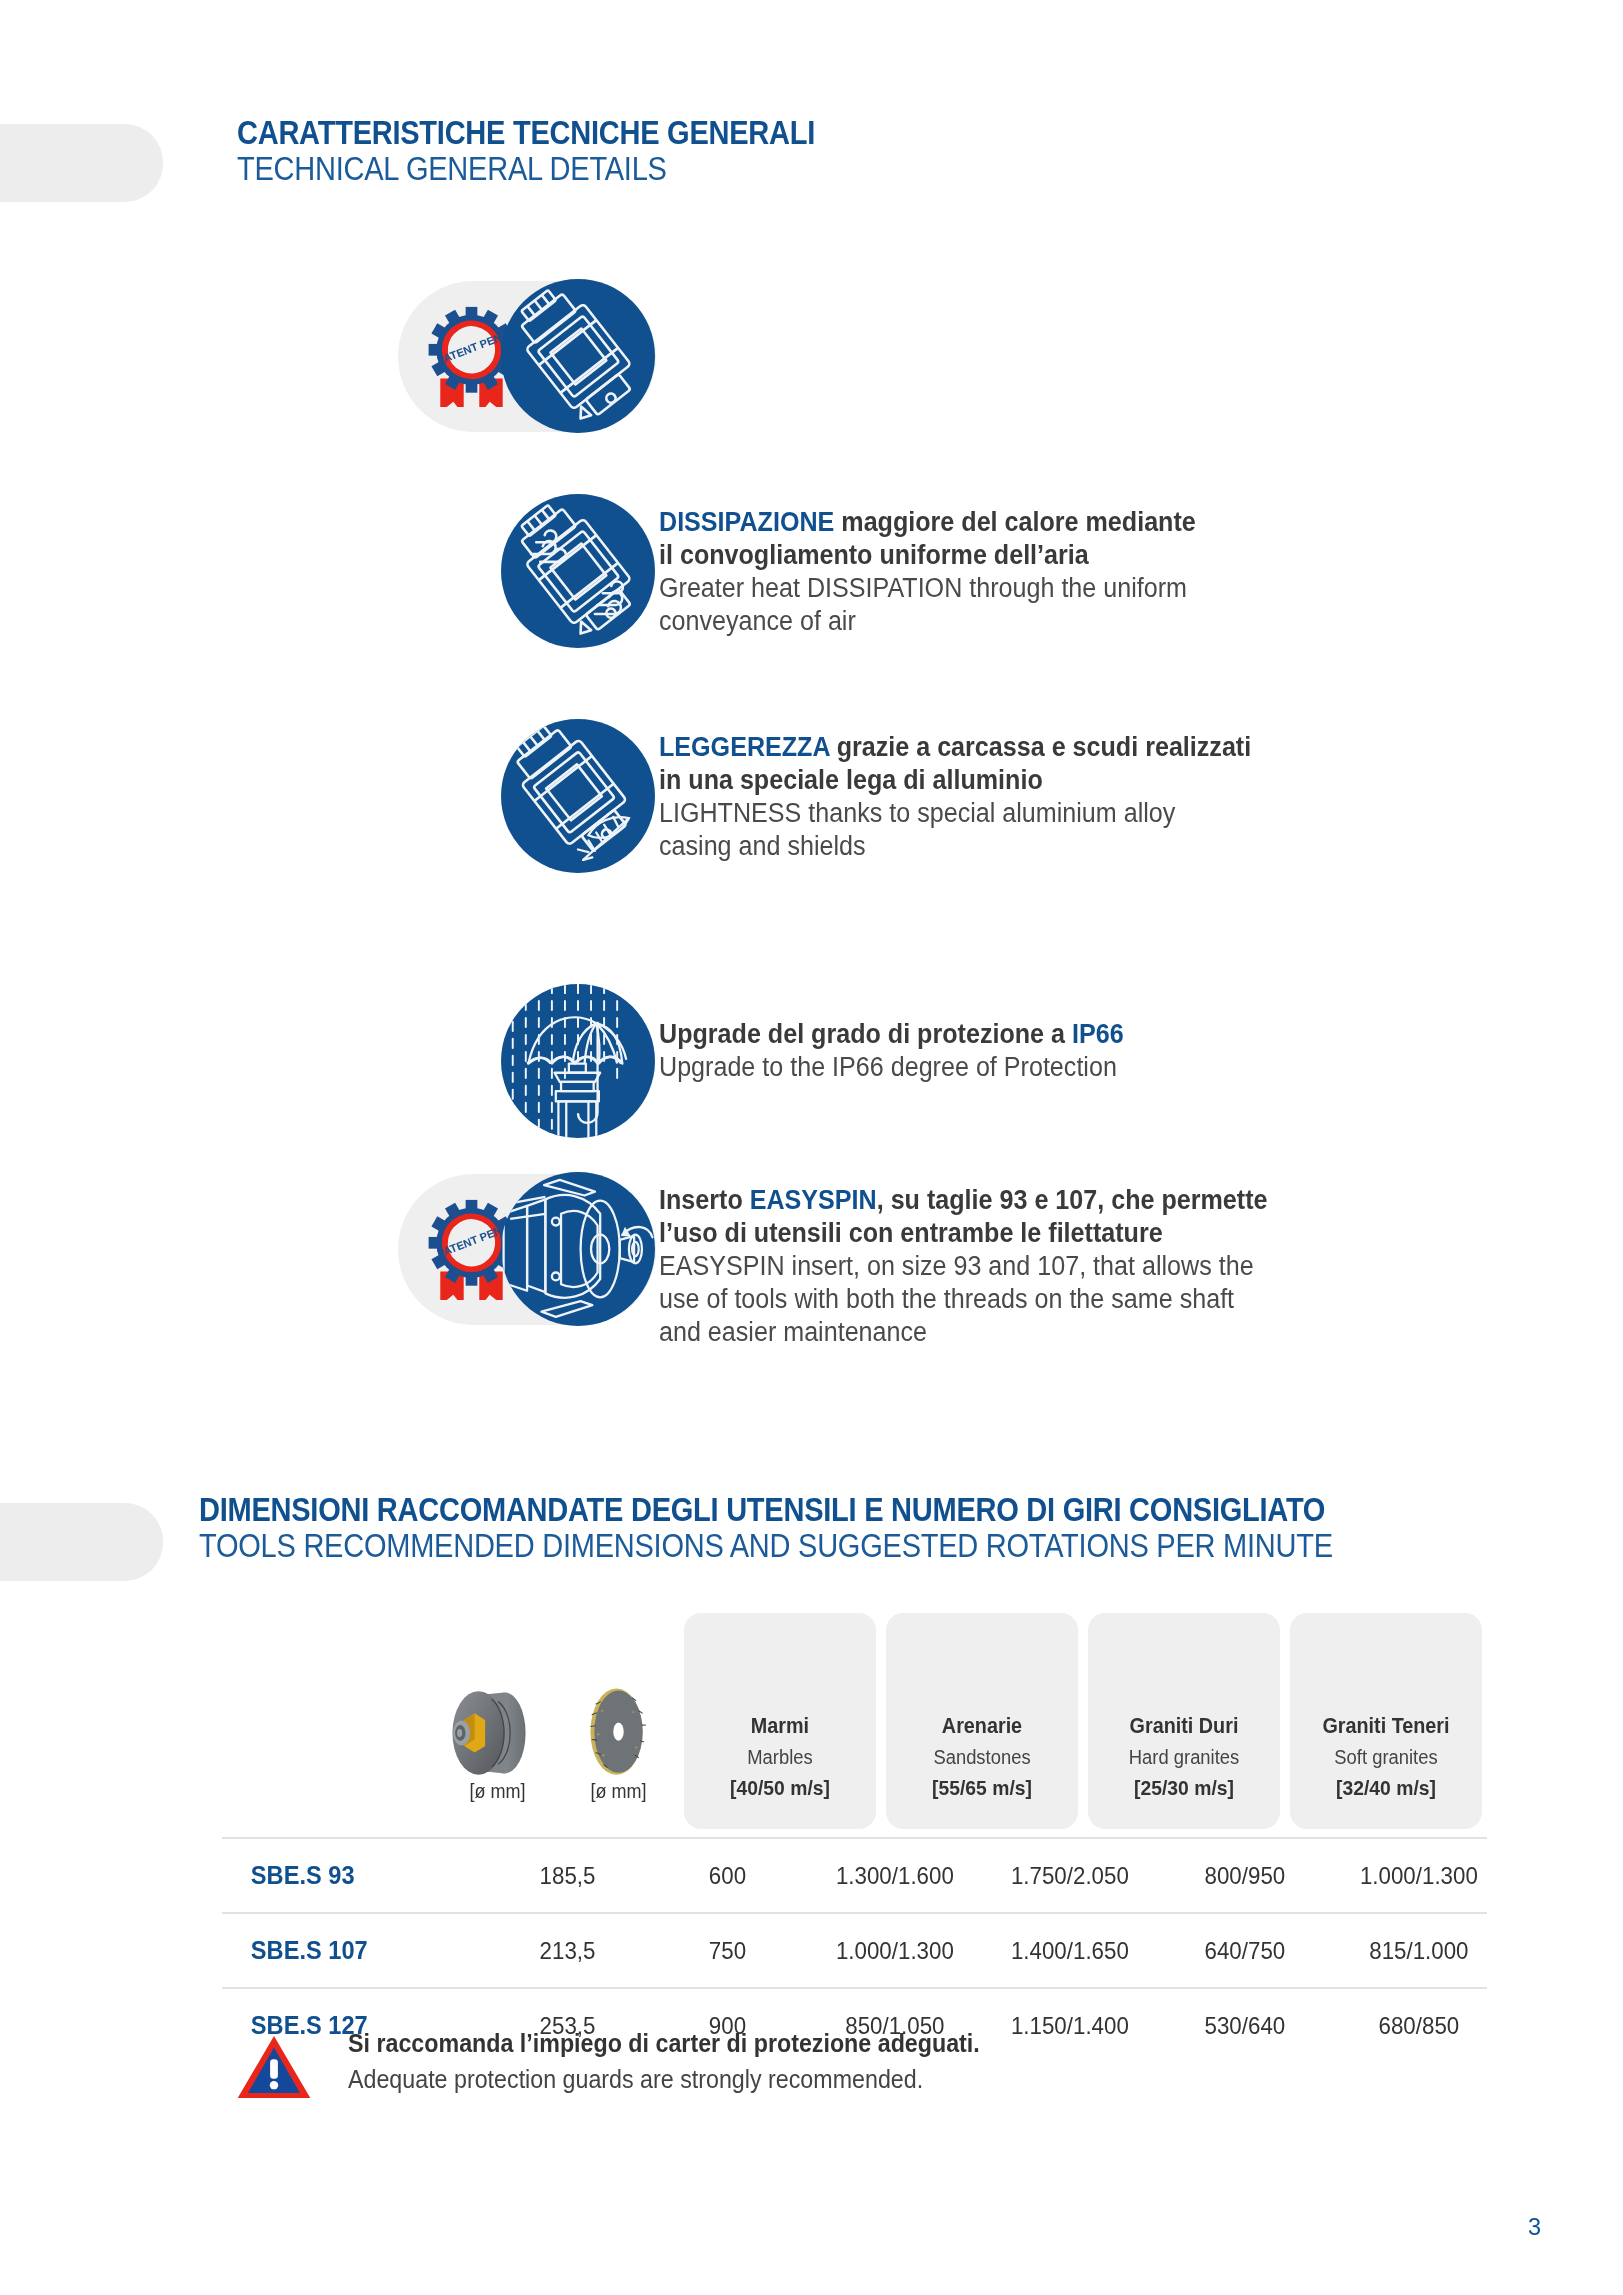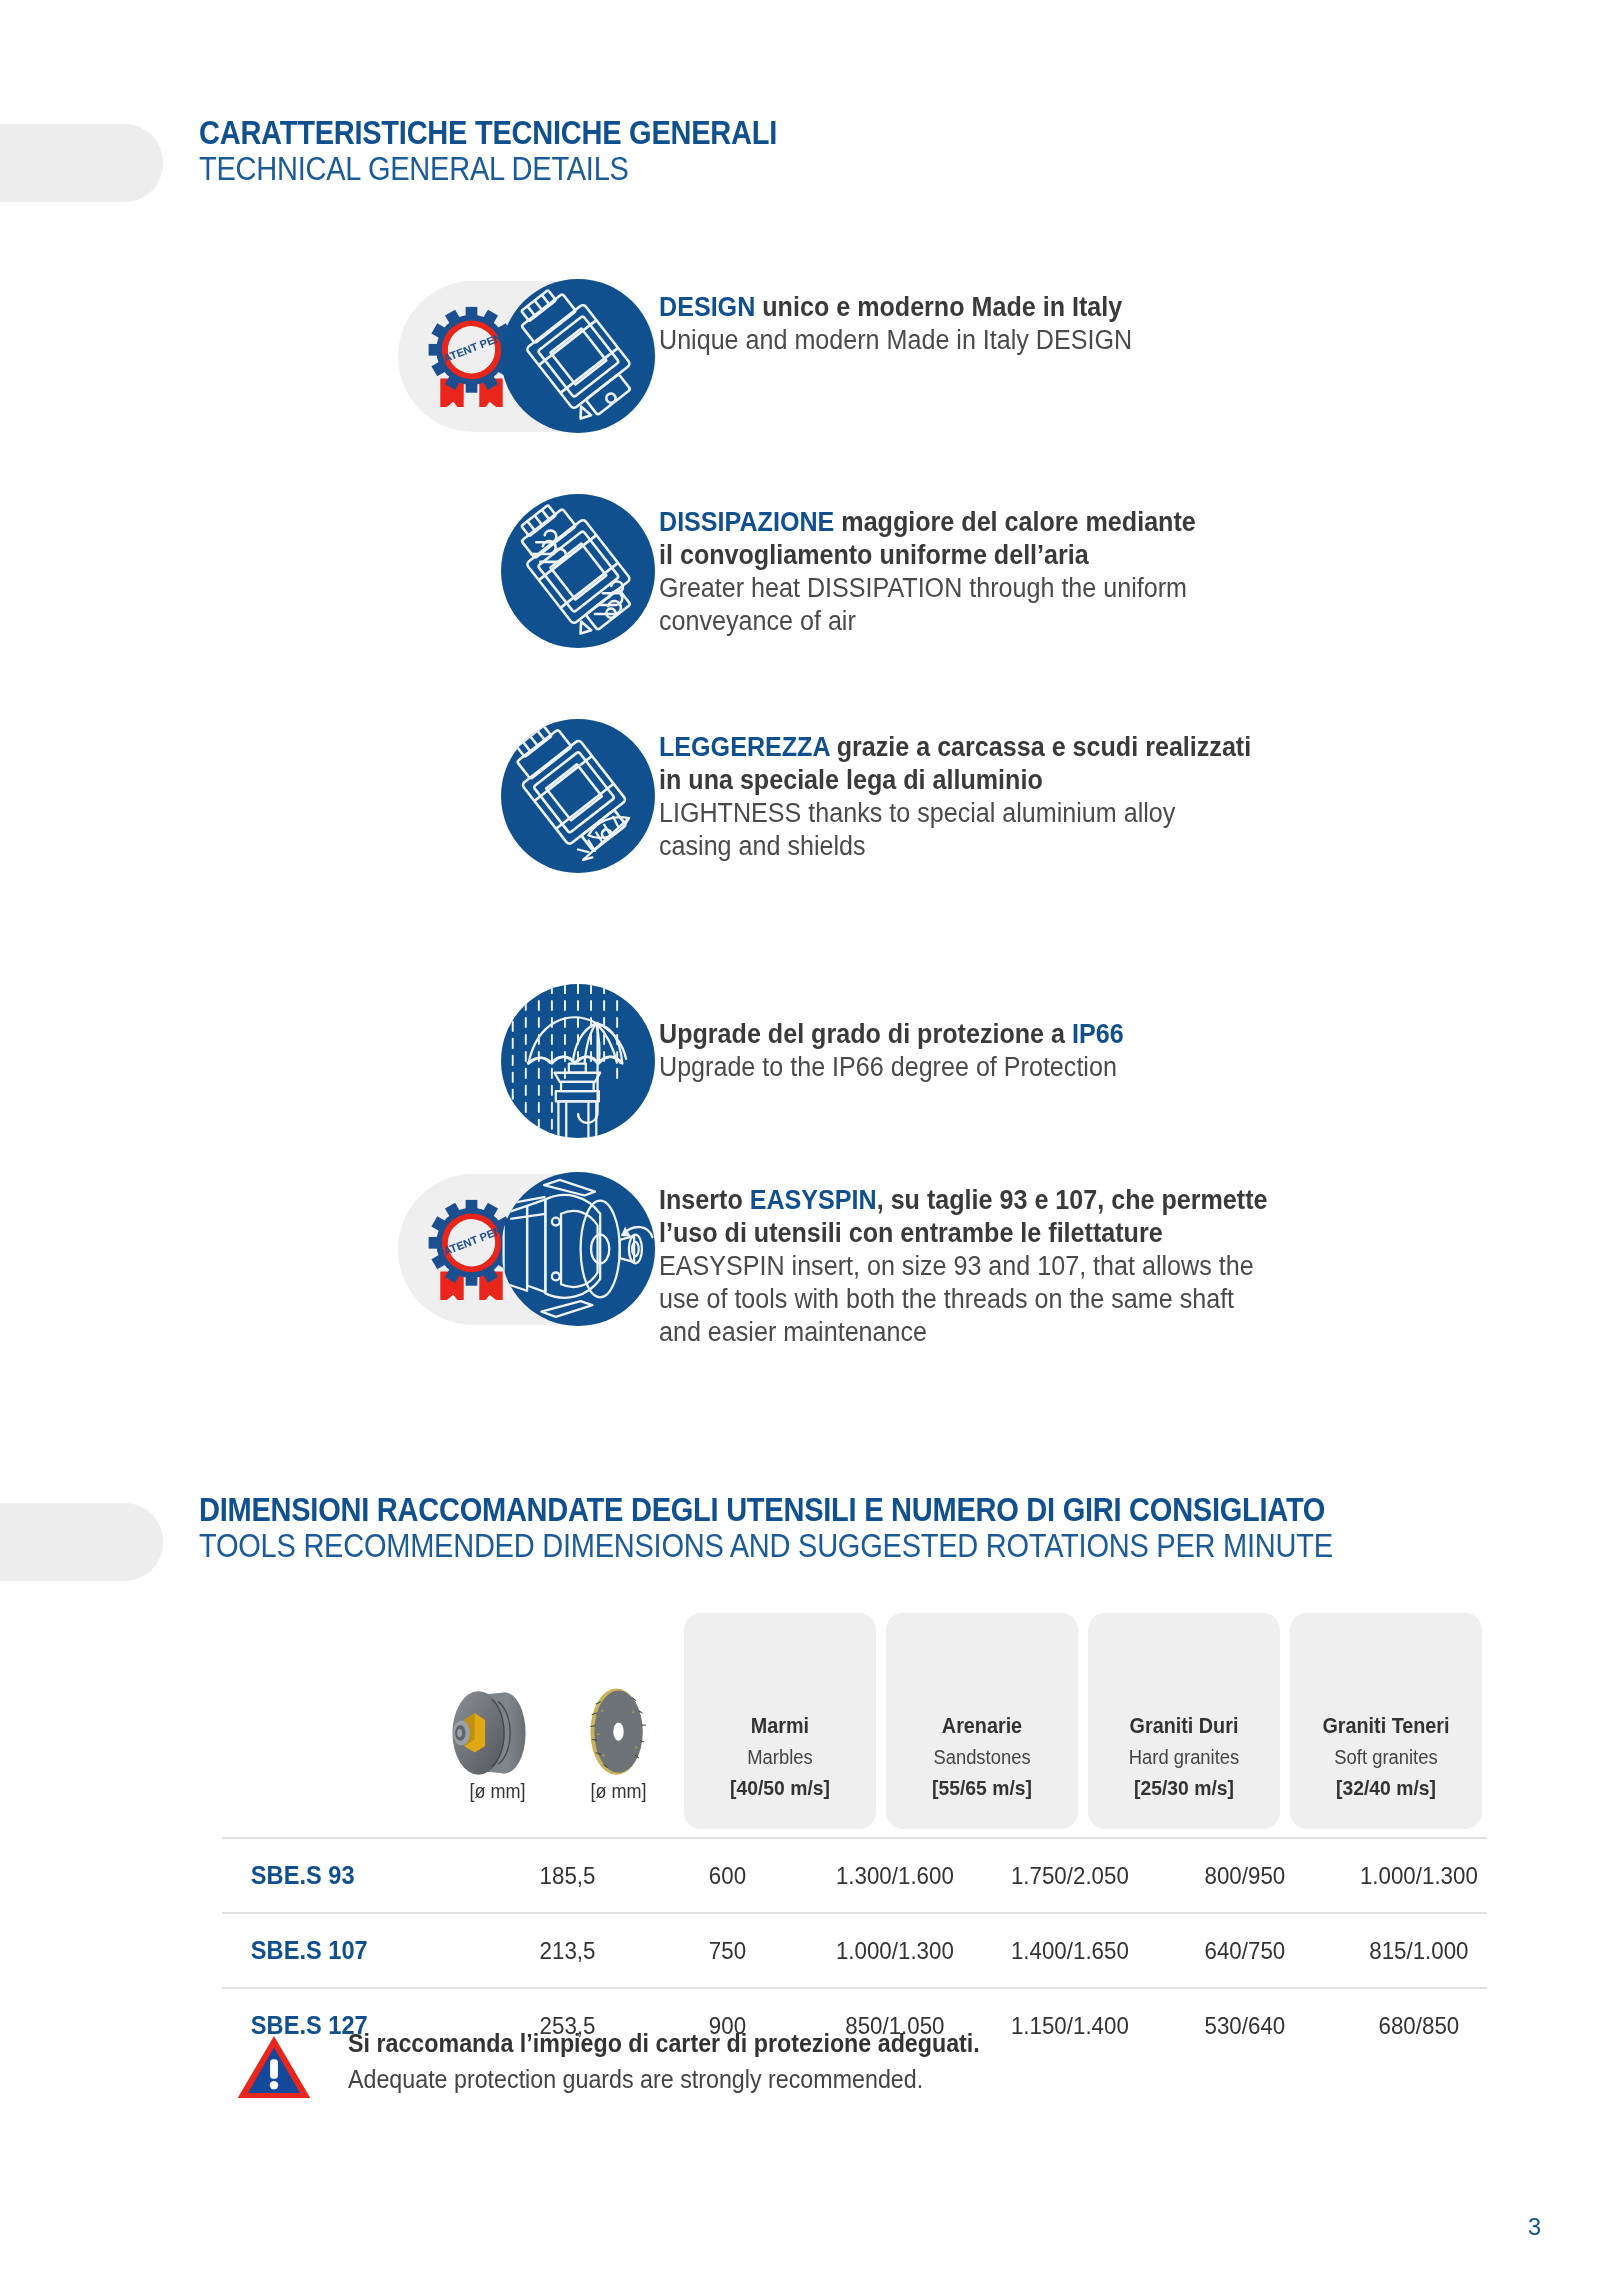--- a/index.html
+++ b/index.html
@@ -23,21 +23,21 @@
   .head-it{
     font-weight:bold;font-size:33px;color:#10508f;
     letter-spacing:-0.3px;line-height:1.06;
     transform:scaleX(.88);transform-origin:left center;white-space:nowrap;
   }
   .head-en{
     font-weight:normal;font-size:33px;color:#1b5b99;
     letter-spacing:-0.3px;line-height:1.12;
     transform:scaleX(.88);transform-origin:left center;white-space:nowrap;
   }
-  #head-1{top:116px;}
+  #head-1{top:116px;margin-left:38px;}
   #head-2{top:1493px;}
 
   
   .feature{position:absolute;display:flex;align-items:flex-start;}
   .feat-icon-wrap{position:relative;width:274px;flex:0 0 274px;height:163px;}
   .pill-bg{
     position:absolute;left:13px;top:6.5px;width:258px;height:151px;
     background:#efefef;border-radius:76px;
   }
   .circ{
@@ -159,24 +159,20 @@
             <line x1="104" y1="10" x2="104" y2="30"></line>
             <line x1="118" y1="10" x2="118" y2="30"></line>
             <line x1="132" y1="10" x2="132" y2="30"></line>
             <rect x="86" y="178" width="64" height="30" rx="4"></rect>
             <circle cx="118" cy="200" r="7"></circle>
             <path d="M74,182 l-12,14 l16,6 z"></path>
           </g>
         </svg>
       </div>
     </div>
-    <div class="feat-text">
-      <div class="line-bold"><span class="blue">DESIGN</span><span> unico e moderno Made in Italy</span></div>
-      <div class="line-reg">Unique and modern Made in Italy DESIGN</div>
-    </div>
   </div>
 
   <div class="feature" style="left:385px;top:489px;">
     <div class="feat-icon-wrap">
       <div class="circ">
         <svg viewBox="0 0 236 236" width="154" height="154">
           <g fill="none" stroke="#eef3f8" stroke-width="4" stroke-linejoin="round" transform="rotate(-38 118 118)">
             <rect x="62" y="60" width="112" height="118" rx="6"></rect>
             <rect x="74" y="74" width="88" height="90" rx="4"></rect>
             <rect x="88" y="88" width="60" height="62"></rect>

